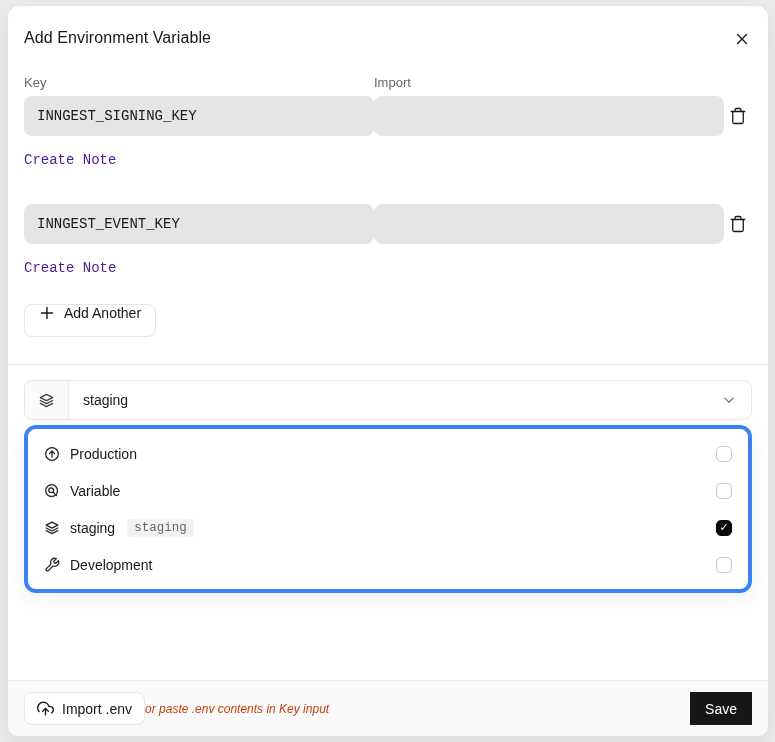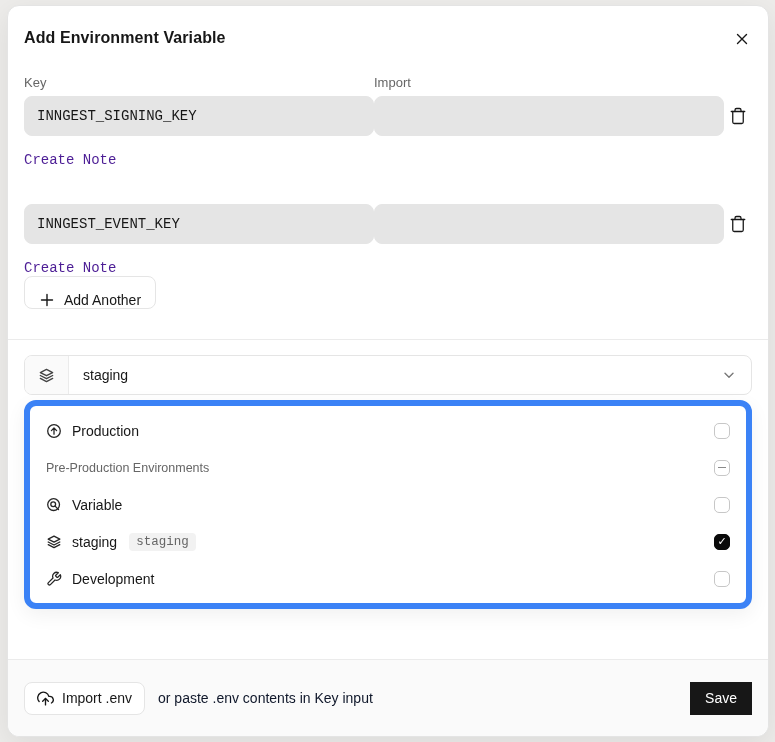--- a/index.html
+++ b/index.html
@@ -10,59 +10,59 @@
     color:#171717;
     position:relative;
     overflow:hidden;
   }
   .modal {
     position:absolute; left:7px; top:5px; width:762px; height:732px;
     background:#ffffff; border:1px solid #e4e4e4; border-radius:12px;
     box-shadow:0 8px 30px rgba(0,0,0,.08);
   }
   .header { padding:22px 16px 0 16px; display:flex; align-items:flex-start; justify-content:space-between; }
-  .title { font-size:16px; font-weight:700; letter-spacing:.1px; line-height:20px; }
+  .title { font-size:16px; font-weight:400; letter-spacing:.1px; line-height:20px; }
   .close-btn { background:none; border:none; cursor:pointer; padding:2px; margin-top:1px; display:flex; color:#171717; }
 
   .form { padding:0 16px; }
   .grid { display:grid; grid-template-columns:1fr 1fr 28px; column-gap:0; align-items:center; }
   .label { font-size:13px; color:#666; }
   .labels-row { margin-top:26px; }
   .inputs-row { margin-top:6px; }
   .inputs-row.second { margin-top:36px; }
   .text-input {
     height:40px; width:100%; border:1px solid #e5e5e5; border-radius:8px;
     padding:0 12px; font-family:"Liberation Mono","DejaVu Sans Mono",monospace;
     font-size:14px; color:#171717; background:#e5e5e5; outline:none;
   }
   .trash-btn { background:none; border:none; cursor:pointer; display:flex; align-items:center; justify-content:center; color:#171717; }
   .create-note { margin-top:16px; font-size:14px; color:#4c1d95; cursor:pointer; display:inline-block;font-family:Liberation Mono, monospace; }
   .add-another {
-    height:33px; display:inline-flex; align-items:flex-end; gap:9px;
+    margin-top:28px; height:33px; display:inline-flex; align-items:flex-start; gap:9px;
     background:#fff; border:1px solid #e5e5e5; border-radius:8px; padding:0 14px;
     font-size:14px; font-weight:500; color:#171717; cursor:pointer;
     font-family:inherit;
   }
   .divider { margin-top:27px; border-top:1px solid #ebebeb; }
 
   .env-section { padding:0 16px; }
   .env-label { margin-top:28px; font-size:13px; color:#666; }
   .select {
     margin-top:15px; height:40px; border:1px solid #e5e5e5; border-radius:8px;
     display:flex; align-items:center; cursor:pointer; background:#fff; overflow:hidden;
   }
   .select-icon-cell {
     width:44px; height:100%; flex:0 0 auto; display:flex; align-items:center; justify-content:center;
     background:#fafafa; border-right:1px solid #ebebeb; color:#444;
   }
   .select-value { padding:0 14px; font-size:14px; color:#171717; flex:1; }
   .select-chevron { padding:0 14px; color:#777; display:flex; }
 
   .panel {
-    margin-top:5px; border:6px solid #3b82f6; border-radius:12px; background:#fff;
+    margin-top:5px; border:4px solid #3b82f6; border-radius:12px; background:#fff;
     box-shadow:0 6px 20px rgba(0,0,0,.06); padding:6px 0;
   }
   .option-row {
     height:37px; display:flex; align-items:center; padding:0 16px; gap:10px; cursor:pointer;
   }
   .option-row .row-icon { display:flex; color:#262626; flex:0 0 auto; }
   .option-label { font-size:14px; color:#171717; }
   .group-label { font-size:12.5px; color:#666; }
   .badge {
     margin-left:2px; background:#f2f2f2; border-radius:4px; padding:2px 7px;
@@ -71,30 +71,30 @@
   .spacer { flex:1; }
   .checkbox {
     width:16px; height:16px; border-radius:5px; border:1.5px solid #c7c7c7; background:#fff;
     display:flex; align-items:center; justify-content:center; flex:0 0 auto; cursor:pointer;
   }
   .checkbox.indeterminate::after { content:""; width:8px; height:1.5px; background:#8a8a8a; }
   .checkbox.checked { background:#0a0a0a; border-color:#0a0a0a; }
   .checkbox.checked::after { content:"\2713"; color:#fff; font-size:11px; font-weight:700; line-height:1; }
 
   .footer {
-    position:absolute; left:0; right:0; bottom:0; height:77px;
+    position:absolute; left:0; right:0; bottom:0; height:56px;
     background:#fafafa; border-top:1px solid #ebebeb; border-radius:0 0 12px 12px;
-    display:flex; align-items:center; padding:0 16px; gap:13px;
+    display:flex; align-items:center; padding:0 16px; 
   }
   .import-btn {
     height:33px; display:inline-flex; align-items:center; gap:8px;
     background:#fff; border:1px solid #e5e5e5; border-radius:8px; padding:0 12px;
     font-size:14px; font-weight:500; color:#171717; cursor:pointer; font-family:inherit;
   }
-  .footer-hint { flex:1; font-size:14px; color:#0f172a; }
+  .footer-hint { flex:1; font-size:12px; color:#c2410c;font-style:italic; }
   .save-btn {
     height:33px; background:#171717; color:#fff; border:none; border-radius:0;
     padding:0 15px; font-size:14px; font-weight:500; cursor:pointer; font-family:inherit;
   }
   svg { display:block; }
 </style>
 </head>
 <body>
 
 <div class="modal">
@@ -186,25 +186,20 @@
           <svg width="16" height="16" viewBox="0 0 16 16" fill="none" stroke="currentColor" stroke-width="1.3" stroke-linecap="round" stroke-linejoin="round">
               <circle cx="8" cy="8" r="6.3"></circle>
               <path d="M8 11.2V5.2M5.4 7.6L8 5L10.6 7.6"></path>
             </svg>
         </span>
         <span class="option-label">Production</span>
         <span class="spacer"></span>
         <span class="checkbox"></span>
       </div>
 
-      <div class="option-row">
-        <span class="group-label">Pre-Production Environments</span>
-        <span class="spacer"></span>
-        <span class="checkbox indeterminate"></span>
-      </div>
 
       <div class="option-row">
         <span class="row-icon">
           <svg width="16" height="16" viewBox="0 0 16 16" fill="none" stroke="currentColor" stroke-width="1.3" stroke-linecap="round" stroke-linejoin="round">
               <circle cx="7.6" cy="7.6" r="5.9"></circle>
               <circle cx="7.2" cy="7.2" r="2.4"></circle>
               <path d="M9.1 9.1l3.4 3.4"></path>
             </svg>
         </span>
         <span class="option-label">Variable</span>

